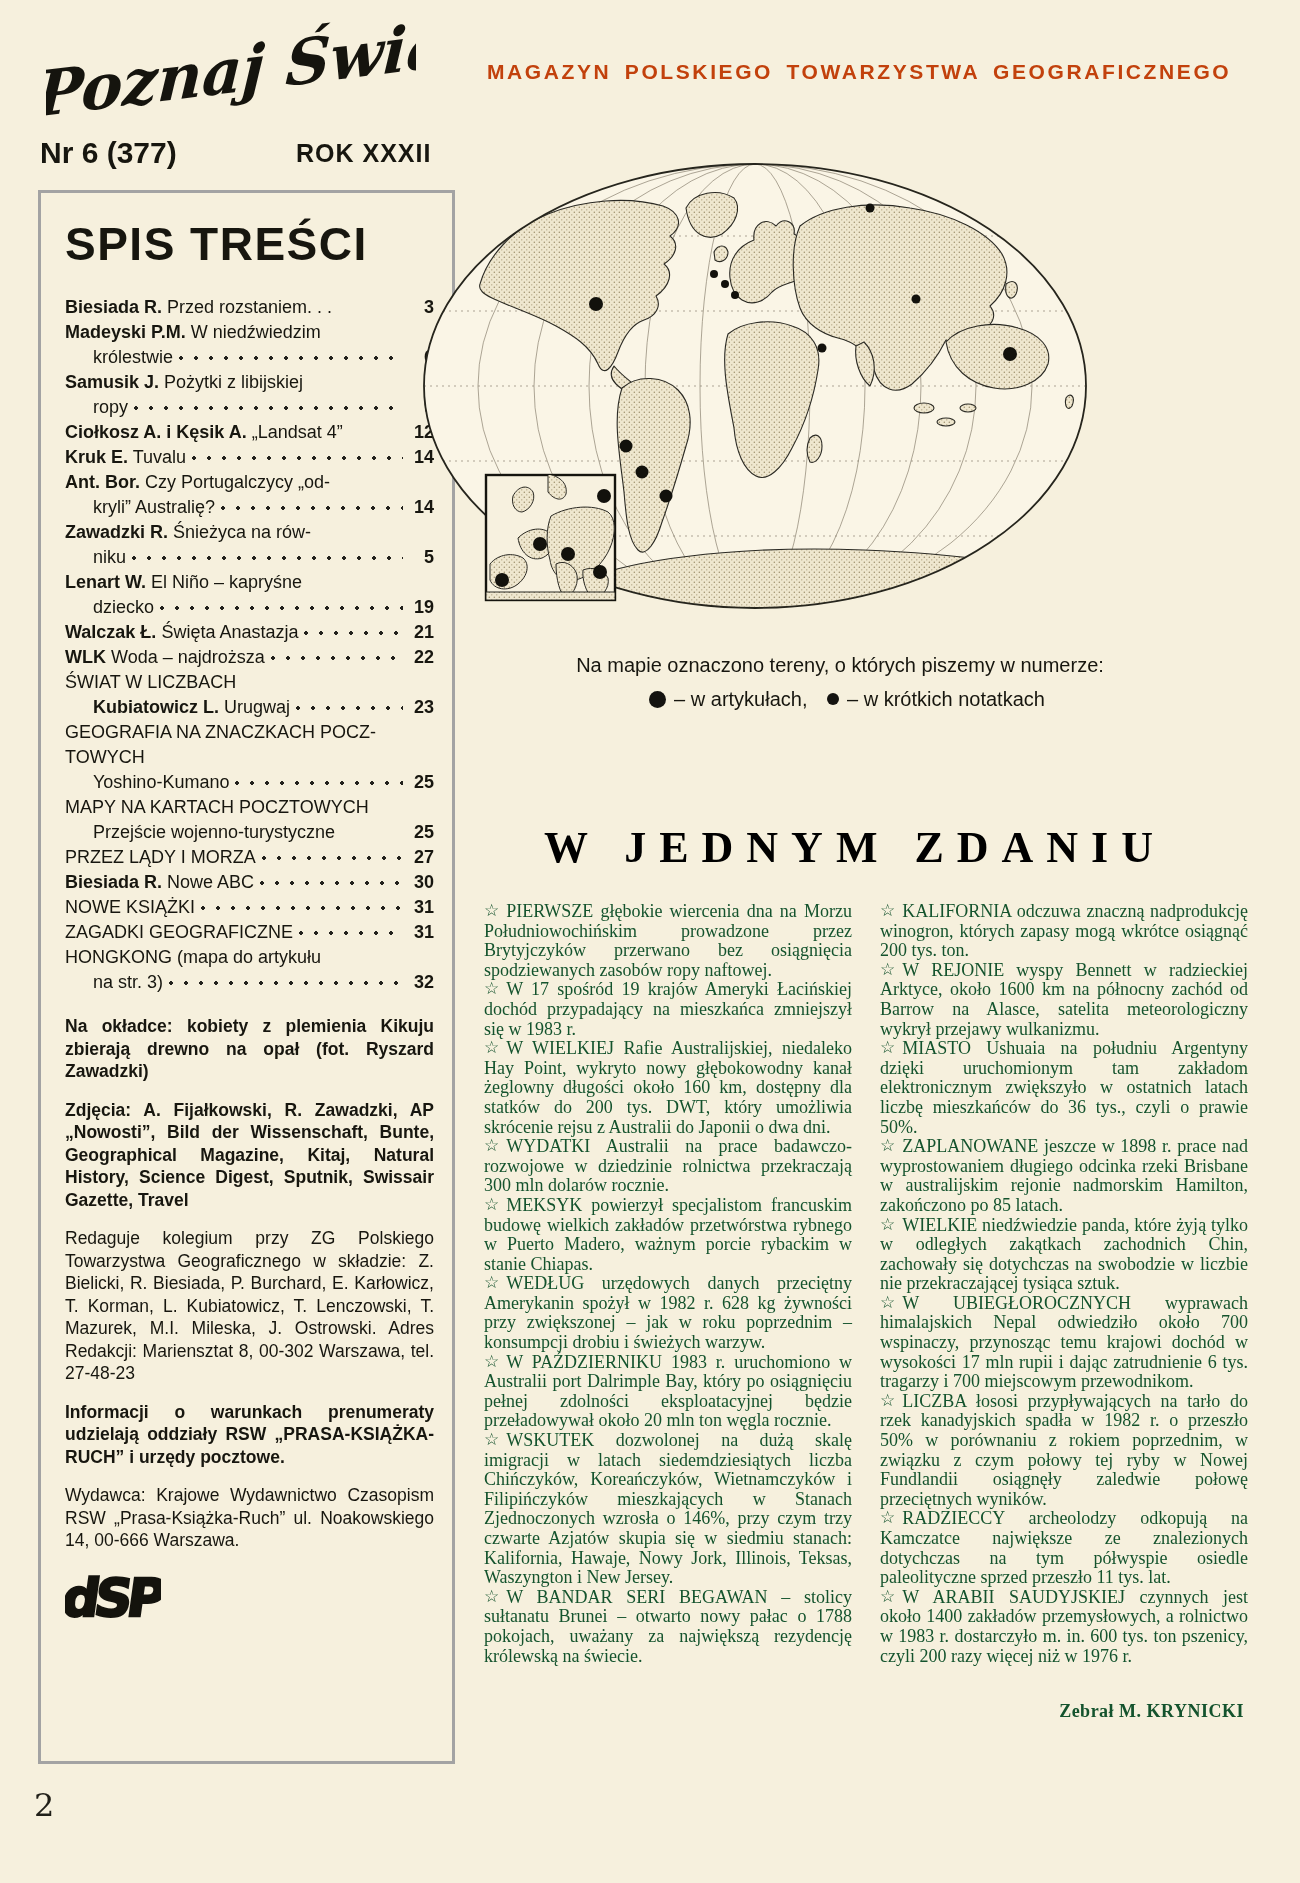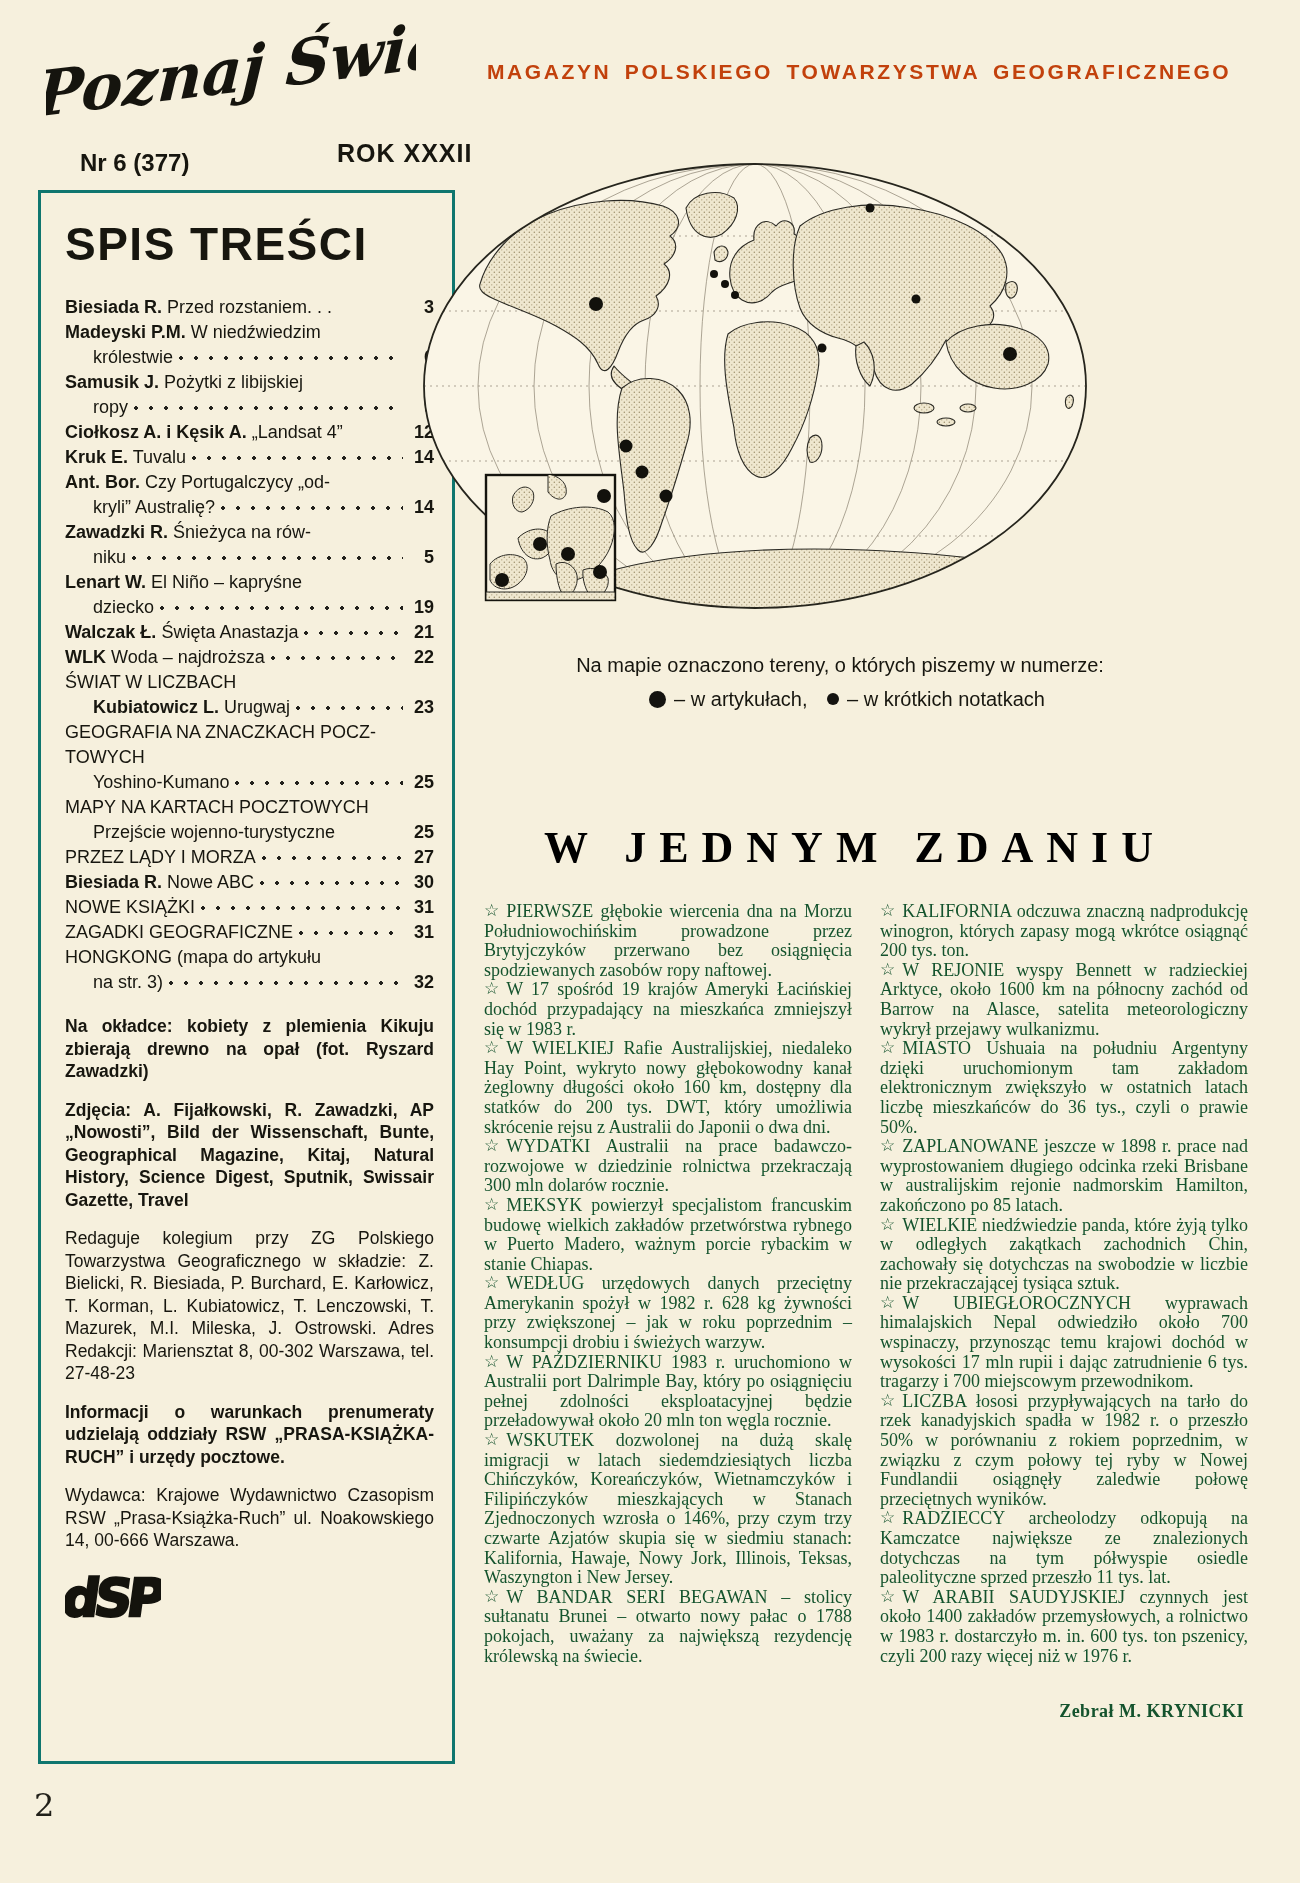--- a/index.html
+++ b/index.html
@@ -9,27 +9,27 @@
     background:#f6f0dd; color:#17160f; overflow:hidden;
   }
 
   
   .logo-wrap { position:absolute; left:46px; top:22px; width:370px; height:130px; }
   .subtitle {
     position:absolute; left:487px; top:60px; width:760px;
     font-size:21px; font-weight:bold; letter-spacing:2.6px; word-spacing:5px;
     color:#c2410c;
   }
-  .issue { position:absolute; left:40px; top:149px; font-size:24px; font-weight:bold;margin-left:40px; }
-  .year  { position:absolute; left:296px; top:139px; font-size:25px; font-weight:bold; letter-spacing:1px;margin-left:41px; }
+  .issue { position:absolute; left:40px; top:136px; font-size:30px; font-weight:bold; }
+  .year  { position:absolute; left:296px; top:139px; font-size:25px; font-weight:bold; letter-spacing:1px; }
 
   
   .toc-box {
     position:absolute; left:38px; top:190px; width:417px; height:1574px;
-    border:3px solid #0f766e; padding:24px 18px 16px 24px; overflow:hidden;
+    border:3px solid #a3a3a3; padding:24px 18px 16px 24px; overflow:hidden;
   }
   .toc-title { font-size:46px; font-weight:bold; letter-spacing:1.5px; margin-bottom:24px; }
   .toc-entries { font-size:18px; line-height:25px; }
   .toc-line { display:flex; align-items:baseline; }
   .toc-line.indent { padding-left:28px; }
   .toc-text b { font-weight:bold; }
   .toc-dots {
     flex:1 1 auto; height:14px; margin:0 5px;
     background-image:radial-gradient(circle at 3px 9px, #23221c 1.7px, rgba(0,0,0,0) 2.1px);
     background-size:15px 14px; background-repeat:repeat-x;

